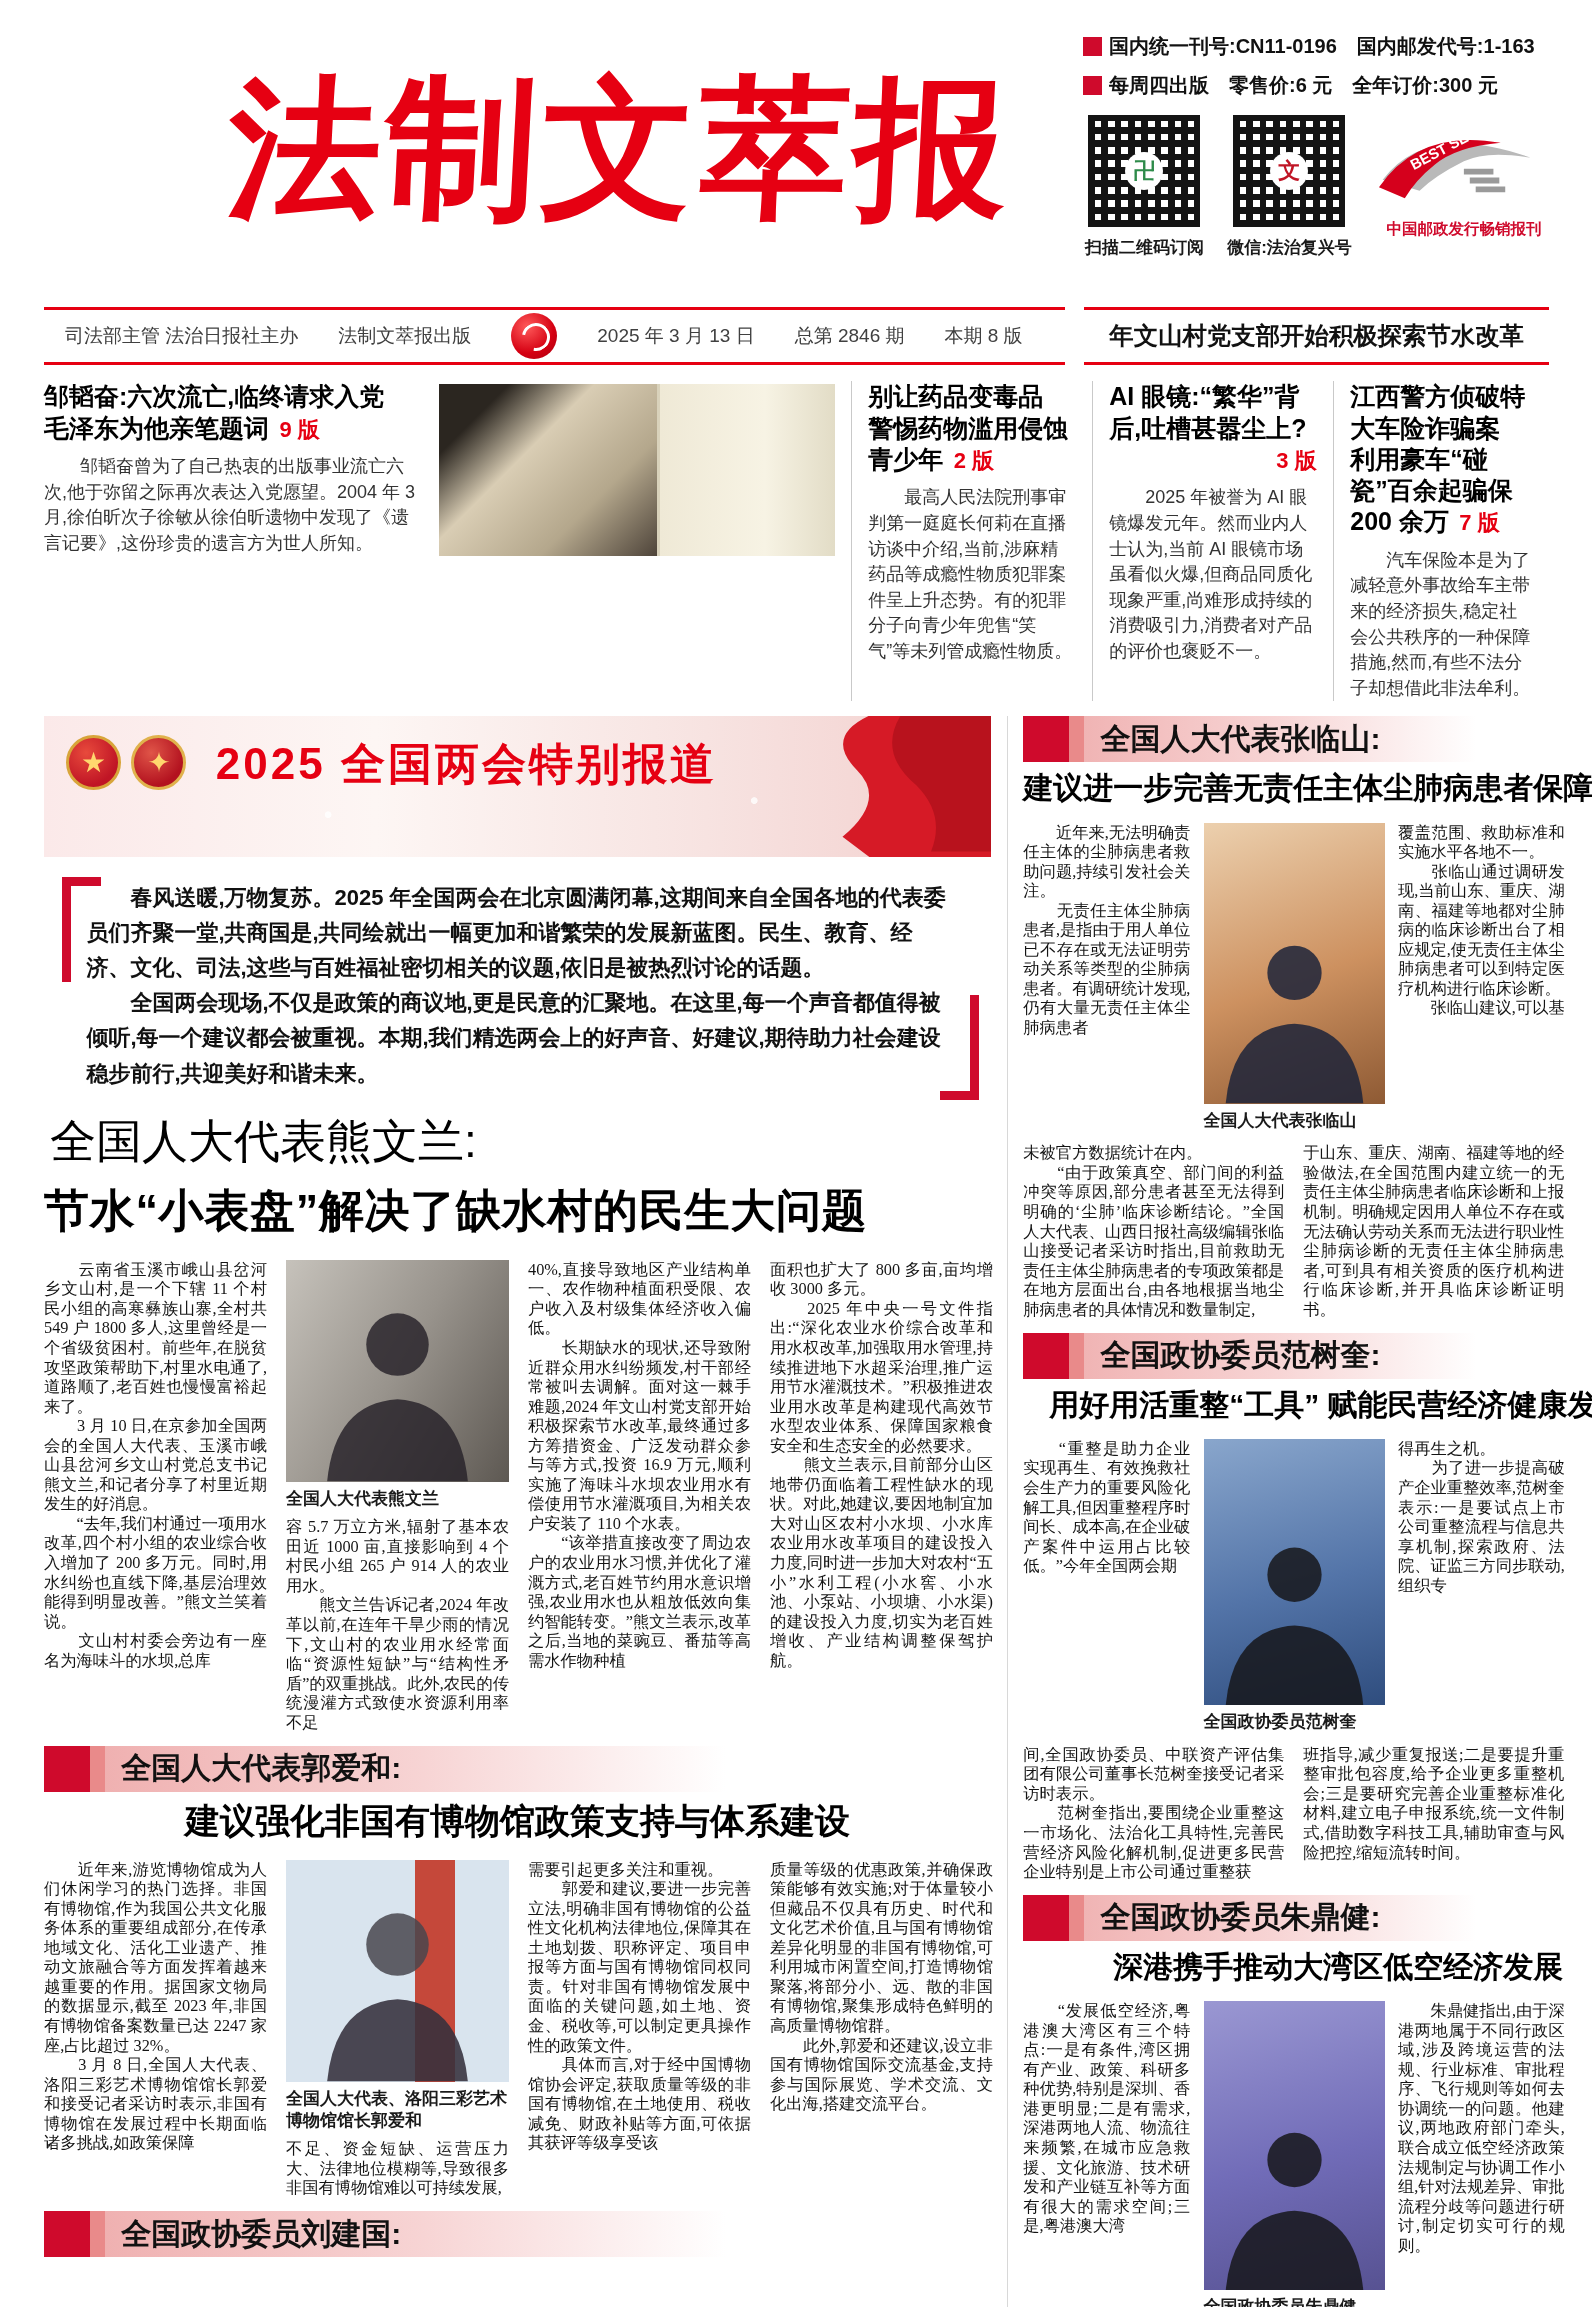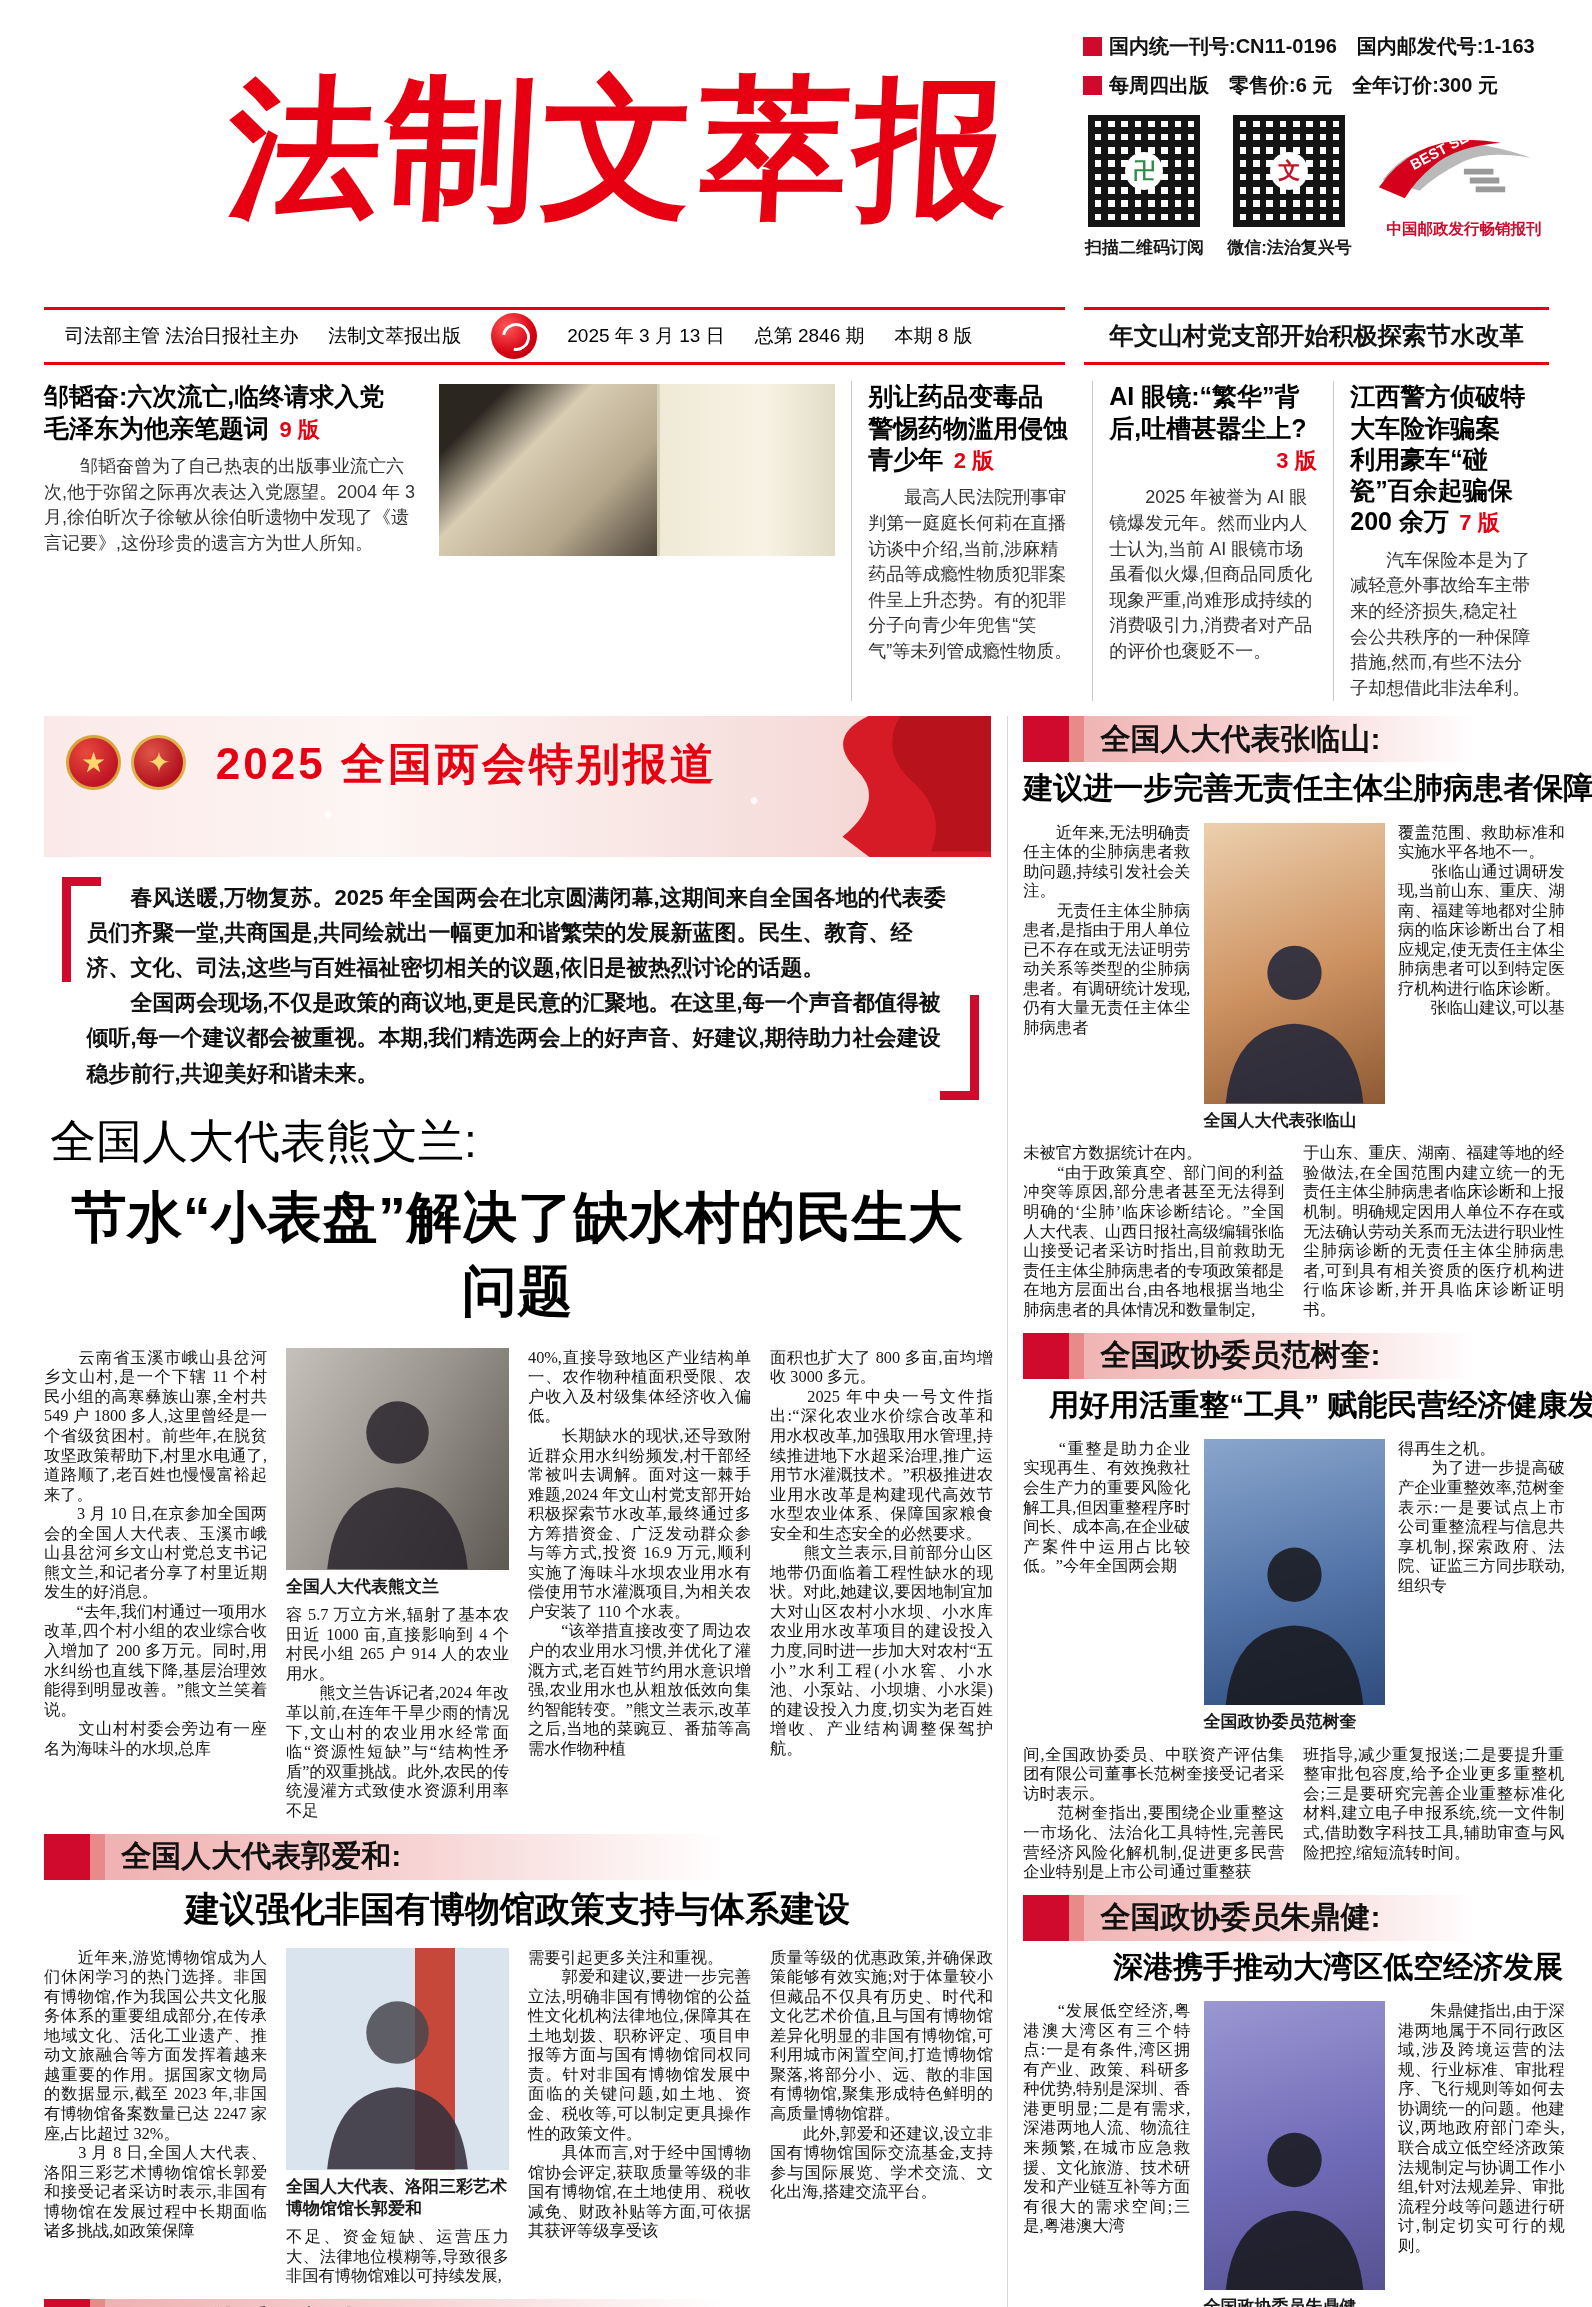--- a/index.html
+++ b/index.html
@@ -30,23 +30,23 @@
   }
   .qr .qr-center { position:absolute; left:50%; top:50%; width:38px; height:38px; transform:translate(-50%,-50%);
     background:#fff; border-radius:50%; display:flex; align-items:center; justify-content:center;
     font-size:22px; font-weight:bold; }
   .qr-cap { font-size:17px; font-weight:bold; margin-top:6px; white-space:nowrap; }
   .badge { width:170px; padding-top:4.4px; text-align:center; }
   .badge-cap { font-size:15.5px; font-weight:bold; color:#cf0a2c; margin-top:3px;text-align:right; }
   
   .dateline { display:flex; gap:19px; height:58px; margin-top:3px; }
   .dl-left {
-    flex:1; display:flex; align-items:center; gap:30px;
+    flex:1; display:flex; align-items:center; gap:40px;
     border-top:3.7px solid #e60012; border-bottom:3.7px solid #e60012; padding:0 21px;
-    font-size:19px; color:#000000;
+    font-size:19px; color:#404040;
   }
   .dl-logo { width:46px; height:46px; border-radius:50%;
     background:radial-gradient(circle at 35% 30%, #ff5a5a, #d50012 60%, #a80010);
     position:relative; flex:0 0 auto; }
   .dl-logo::after { content:''; position:absolute; left:10.4px; top:10.4px; width:22px; height:22px;
     border:3.7px solid #fff; border-left-color:transparent; border-radius:50%; transform:rotate(-35deg); }
   .dl-right {
     display:flex; align-items:center; padding:0 25px;
     border-top:3.7px solid #e60012; border-bottom:3.7px solid #e60012;
     font-size:24.4px; font-weight:bold; color:#111; white-space:nowrap;
@@ -89,21 +89,21 @@
   
   .intro { position:relative; margin:12px 4.4px 7.4px 4.4px; padding:10.4px 36px 13.3px 38px; }
   .intro::before { content:''; position:absolute; left:13.3px; top:7.4px; width:30px; height:96px;
     border-left:9px solid #cf0a2c; border-top:9px solid #cf0a2c; }
   .intro::after { content:''; position:absolute; right:7.4px; bottom:4.4px; width:30px; height:96px;
     border-right:9px solid #cf0a2c; border-bottom:9px solid #cf0a2c; }
   .intro-text { font-size:22px; line-height:1.6; font-weight:600; color:#111; }
   
   .flow { white-space:pre-line; }
   .kicker-plain { font-size:46px; font-weight:normal; color:#000; margin:7.4px 0 1.5px 6px; }
-  .headline-xl { font-size:55px; font-weight:bold; text-align:center; letter-spacing:0.7px; color:#000;
+  .headline-xl { font-size:45px; font-weight:bold; letter-spacing:0.7px; color:#000;
     margin:7.4px 0 19px 0; font-family:"Liberation Sans",sans-serif; }
   .cols4 { display:flex; gap:19px; }
   .cols4 .col { width:223px; flex:0 0 auto; }
   .body-text { font-size:16.3px; line-height:1.2; color:#141414; font-family:"Liberation Serif",serif; text-align:justify; }
   .photo { position:relative; width:100%; overflow:hidden; }
   .photo svg.sil { position:absolute; left:0; bottom:0; width:100%; height:88%; }
   .caption { font-size:17px; font-weight:bold; margin:6px 0 7.4px 0; line-height:1.3; }
   
   .kicker-bar { display:flex; align-items:center; height:46px; margin:13.3px 0 6px 0;
     background:linear-gradient(90deg,#eeaaaa,#f7d4d4 40%,#ffffff 72%); position:relative; }

